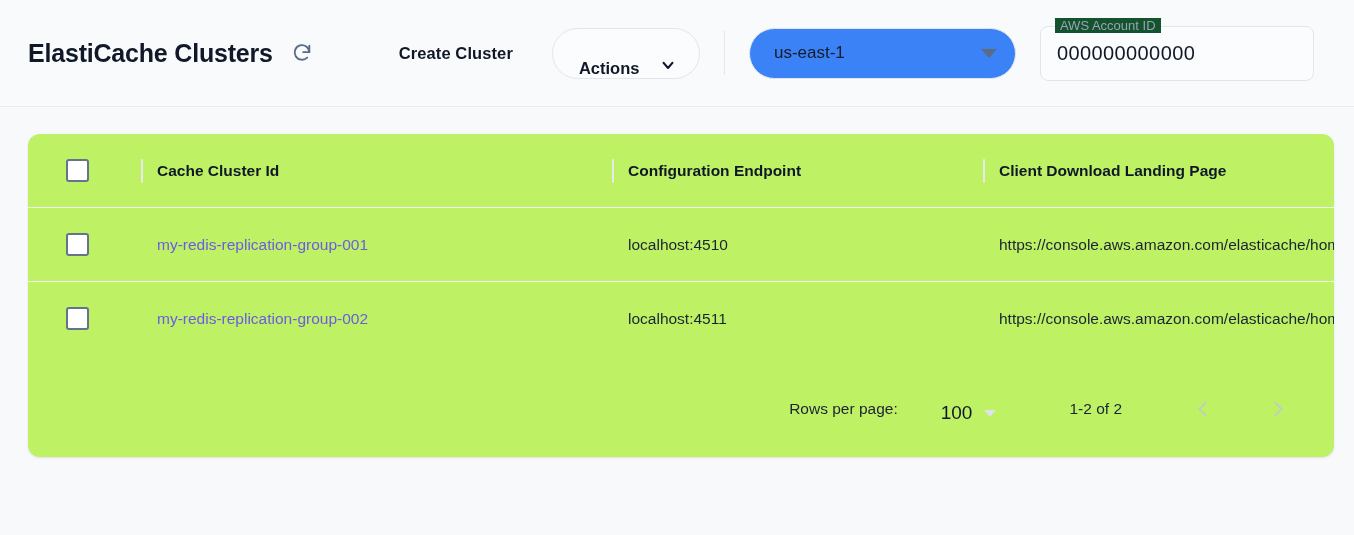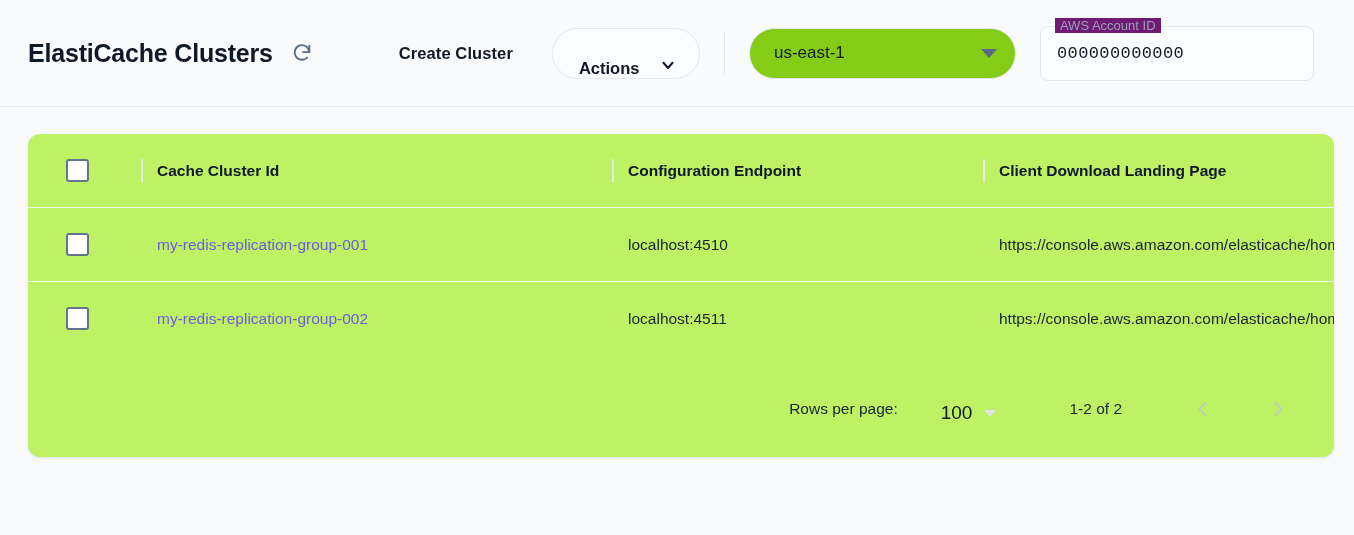--- a/index.html
+++ b/index.html
@@ -92,21 +92,21 @@
 
   .region-select {
     margin-left: 24px;
     box-sizing: border-box;
     width: 267px;
     height: 51px;
     padding: 0 18px 0 24px;
     display: flex;
     align-items: center;
     justify-content: space-between;
-    background: #84cc16;
+    background: #3b82f6;
     border: 1px solid #e2e6ec;
     border-radius: 26px;
     cursor: pointer;
   }
   .region-select .value {
     font-size: 17px;
     color: #131c2b;
     white-space: nowrap;
   }
   .caret-down {
@@ -128,31 +128,30 @@
     background: #fbfcfd;
     display: flex;
     align-items: center;
     padding: 0 16px;
   }
   .account-field .legend {
     position: absolute;
     top: -9px;
     left: 14px;
     padding: 0 5px;
-    background: #701a75;
+    background: #14532d;
     font-size: 13px;
     color: #97a3b6;
     white-space: nowrap;
   }
   .account-field .value {
-    font-size: 17px;
+    font-size: 20px;
     color: #101828;
     letter-spacing: 0.4px;
     white-space: nowrap;
-    font-family: Liberation Mono, monospace;
   }
 
   
   .card {
     position: absolute;
     left: 28px;
     top: 134px;
     width: 1306px;
     height: 323px;
     box-sizing: border-box;

